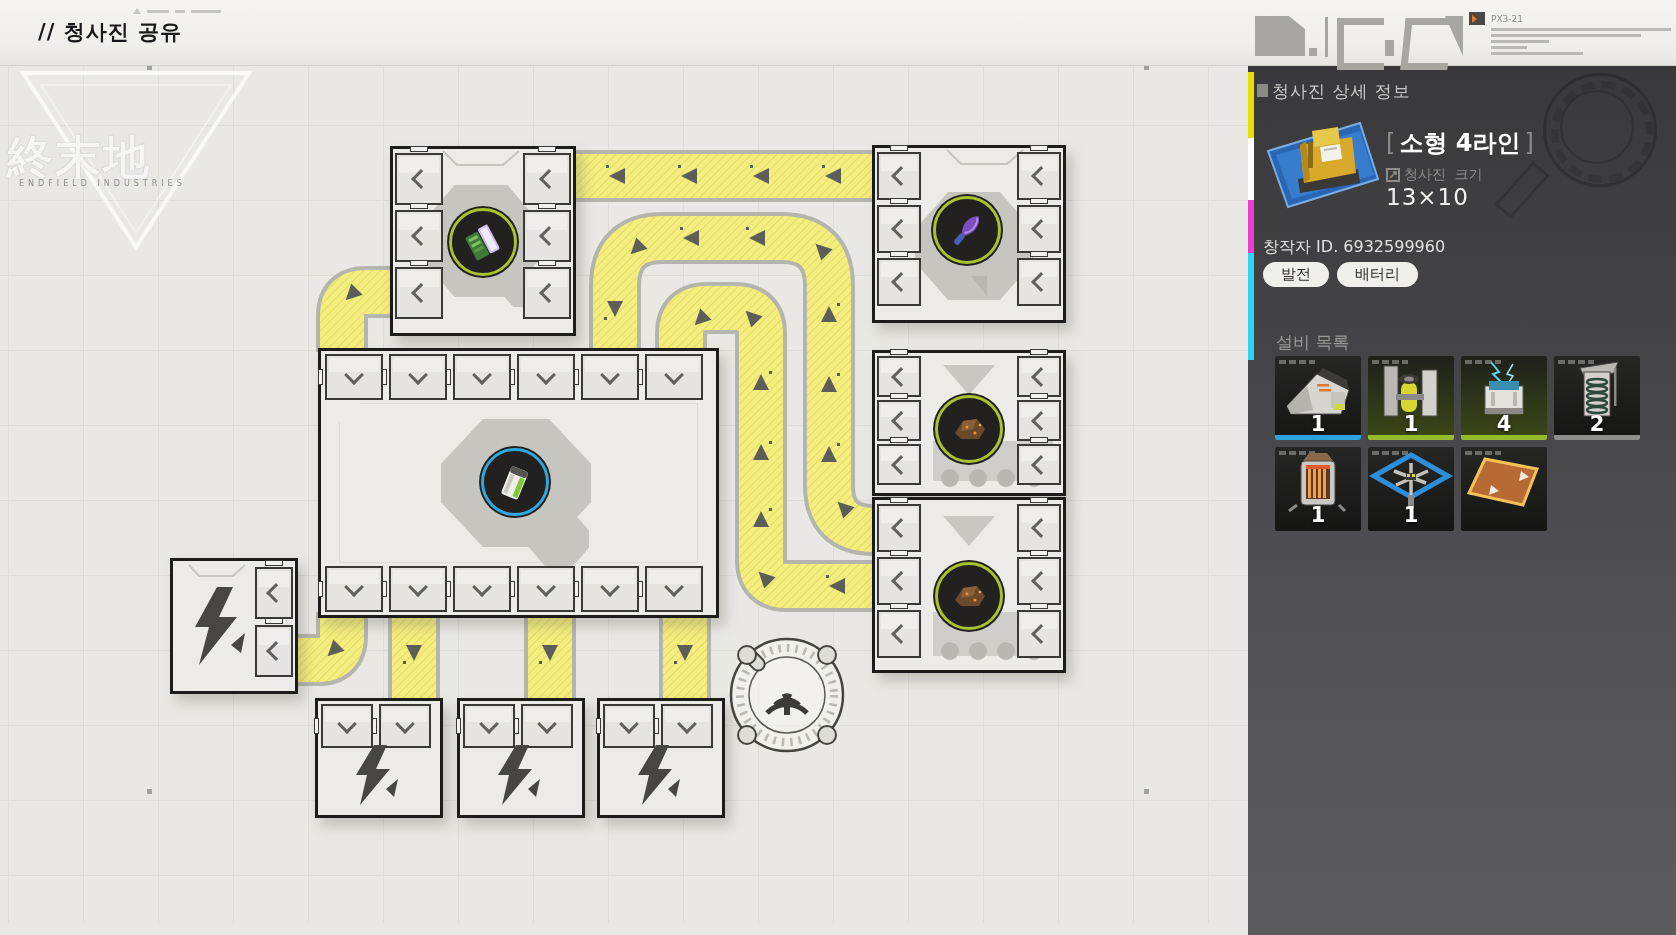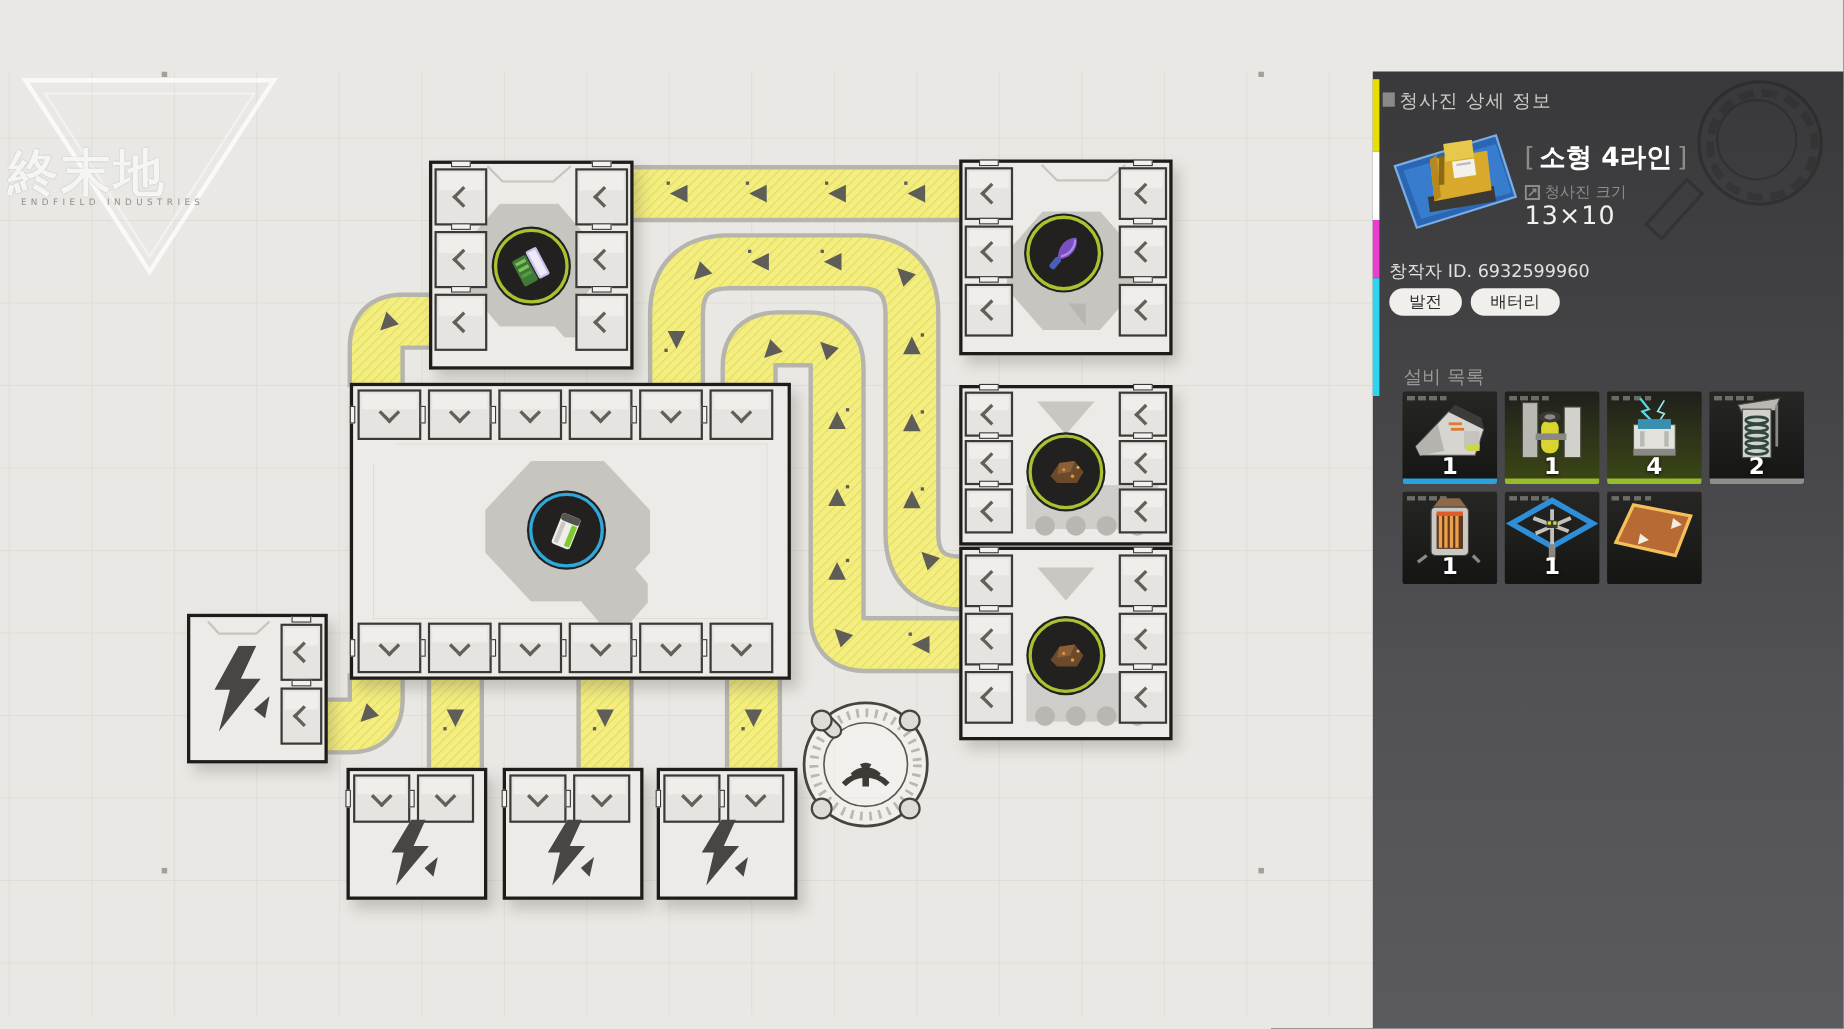--- a/index.html
+++ b/index.html
@@ -70,21 +70,21 @@
   .mag{position:absolute;opacity:.5;pointer-events:none;}
   .mag .o{position:absolute;left:0;top:0;width:108px;height:108px;border:3px solid rgba(20,20,20,.6);border-radius:50%;}
   .mag .h2{position:absolute;left:8px;top:8px;width:88px;height:88px;border:7px dashed rgba(20,20,20,.35);border-radius:50%;}
   .mag .i{position:absolute;left:17px;top:17px;width:70px;height:70px;border:2px solid rgba(20,20,20,.5);border-radius:50%;}
   .mag .handle{position:absolute;left:-32px;top:88px;width:16px;height:52px;border:3px solid rgba(20,20,20,.5);transform:rotate(42deg);}
   .sec-head{position:absolute;left:24px;top:15px;font-size:17px;color:#cbcac8;letter-spacing:1px;}
   .sec-sq{position:absolute;left:9px;top:19px;width:11px;height:13px;background:#8b8a87;}
   .bp-thumb{position:absolute;left:14px;top:52px;width:122px;height:94px;}
   .bp-title{position:absolute;left:134px;top:62px;font-size:24px;font-weight:bold;color:#fff;}
   .bp-title .br{color:#8d8c89;font-weight:normal;padding:0 4px;}
-  .size-row{position:absolute;left:138px;top:101px;font-size:14px;color:#8d8c89;display:flex;align-items:center;gap:4px;}
+  .size-row{position:absolute;left:138px;top:101px;font-size:14px;color:#8d8c89;display:flex;align-items:center;gap:4px;font-family:Liberation Mono, monospace;}
   .size-val{position:absolute;left:138px;top:119px;font-size:23px;color:#f2f1ee;letter-spacing:1px;}
   .creator{position:absolute;left:15px;top:172px;font-size:16px;color:#e2e1df;}
   .tags{position:absolute;left:15px;top:197px;display:flex;gap:8px;}
   .tag{background:#f0efec;color:#2c2c2a;font-size:15px;border-radius:13px;padding:3px 18px;}
   .desc{position:absolute;left:25px;top:231px;font-size:17px;color:#d8d7d5;}
   .eq-title{position:absolute;left:28px;top:266px;font-size:17px;color:#9b9a97;}
   .eq-grid{position:absolute;left:27px;top:291px;display:grid;grid-template-columns:repeat(4,86px);gap:7px;}
   .tile{position:relative;width:86px;height:84px;background:linear-gradient(180deg,#262624 0%,#151514 100%);
     border-radius:2px;overflow:hidden;}
   .tile .cnt{position:absolute;bottom:4px;left:0;right:0;text-align:center;font-size:21px;font-weight:bold;color:#fff;
@@ -101,20 +101,47 @@
   .rstrip{position:absolute;right:0;top:0;bottom:0;width:24px;background:#232323;}
   .rstrip .ric{position:absolute;left:5px;}
   .rstrip .div{position:absolute;left:3px;width:18px;height:1px;background:#4a4a48;}
   .rstrip .vtx{position:absolute;left:10px;width:3px;background:repeating-linear-gradient(#6a6a66 0 4px,transparent 4px 7px);opacity:.6;}
 </style>
 </head>
 <body>
 
 <div class="screen">
 
+  <div class="topbar">
+    <div class="page-title">// 청사진 공유</div>
+    <div class="tb-marks">
+      <i class="tri"></i>
+        <i></i>
+        <i style="width:10px"></i>
+        <i style="width:30px"></i>
+    </div>
+    <div class="tb-deco">
+      <div class="doc-ic"></div>
+      <div class="doc-dot"></div>
+      <div class="vbar"></div>
+      <div class="cshape c1"></div>
+      <div class="csq"></div>
+      <div class="cshape c2"></div>
+      <div class="cwedge"></div>
+      <div class="chipic"></div>
+      <div class="px-code">PX3-21</div>
+      <div class="tb-lines">
+        <i style="width:180px"></i>
+          <i style="width:150px"></i>
+          <i style="width:58px"></i>
+          <i style="width:36px"></i>
+          <i style="width:92px"></i>
+      </div>
+    </div>
+  </div>
 
   <div class="map">
 
     <div class="logo">
       <svg width="260" height="200">
         <polygon points="18,8 244,8 131,182" fill="none" stroke="rgba(255,255,255,.75)" stroke-width="4"></polygon>
         <polygon points="36,20 226,20 131,168" fill="none" stroke="rgba(255,255,255,.45)" stroke-width="2"></polygon>
       </svg>
       <div class="logo-cjk">終末地</div>
       <div class="logo-sub">ENDFIELD INDUSTRIES</div>

